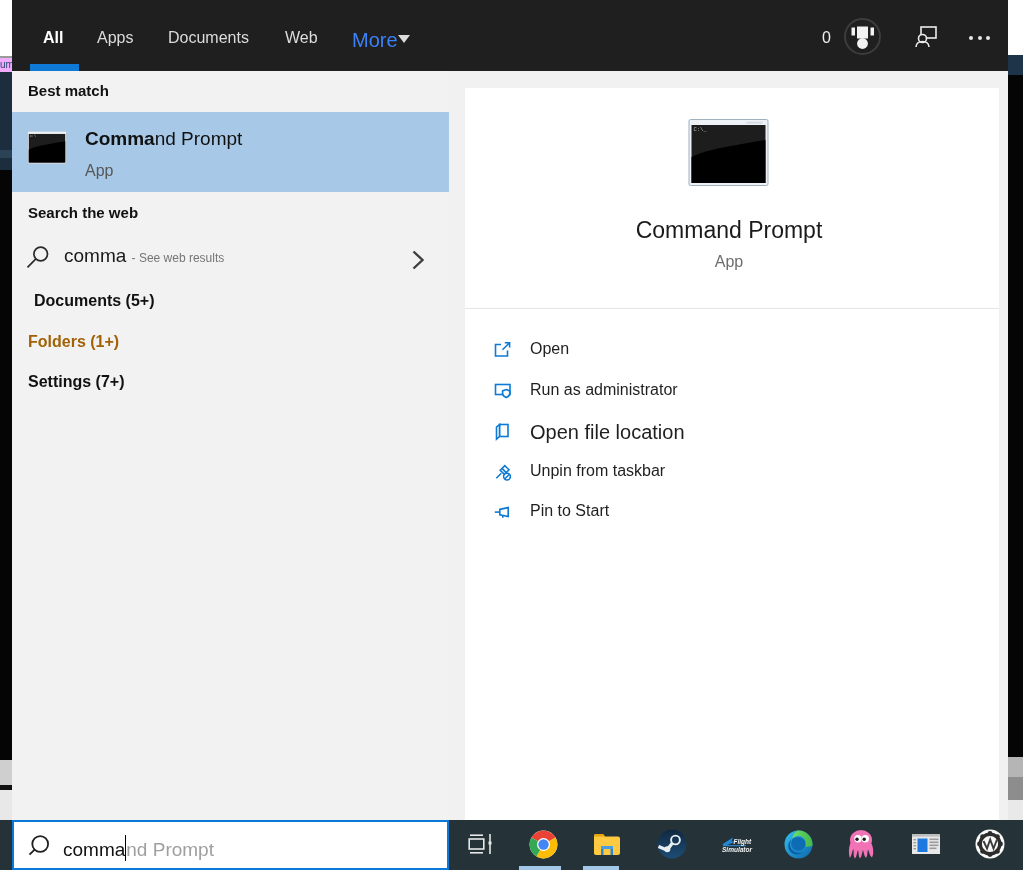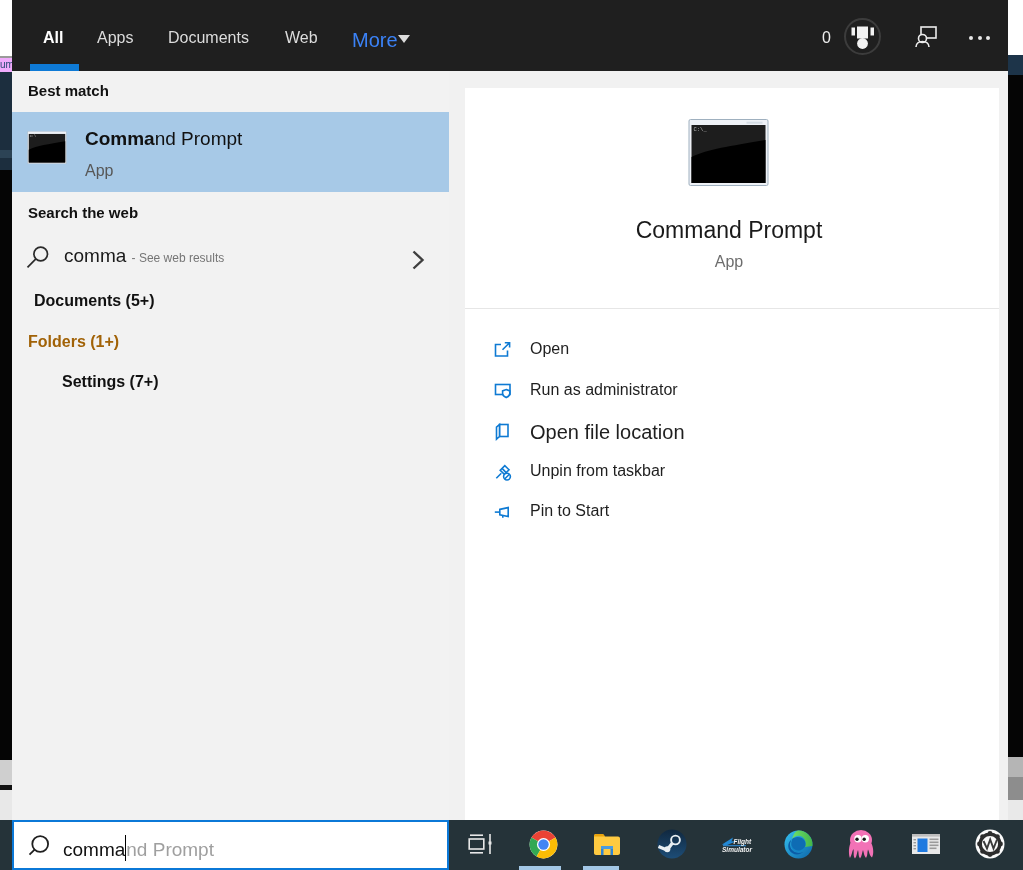--- a/index.html
+++ b/index.html
@@ -81,21 +81,21 @@
         <circle cx="14.7" cy="9" r="6.8" fill="none" stroke="#2a2a2a" stroke-width="1.7"></circle>
         <path d="M9.9 13.9 L1.5 22.3" stroke="#2a2a2a" stroke-width="1.7"></path>
       </svg>
       <div class="abs" style="left:52px;top:1px;font-size:19px;color:#1a1a1a;">comma <span style="font-size:12px;color:#757575;">- See web results</span></div>
       <svg class="abs" style="left:398px;top:5px;" width="16" height="22" viewBox="0 0 16 22">
         <path d="M3.5 2.5 L12.5 11 L3.5 19.5" fill="none" stroke="#3f3f3f" stroke-width="2.4"></path>
       </svg>
     </div>
     <div class="abs" style="left:16px;top:221px;font-size:16px;font-weight:bold;color:#111;margin-left:6px;">Documents (5+)</div>
     <div class="abs" style="left:16px;top:262px;font-size:16px;font-weight:bold;color:#a16207;">Folders (1+)</div>
-    <div class="abs" style="left:16px;top:302px;font-size:16px;font-weight:bold;color:#111;margin-left:34px;">Settings (7+)</div>
+    <div class="abs" style="left:16px;top:302px;font-size:16px;font-weight:bold;color:#111;">Settings (7+)</div>
   </div>
 
   <div class="abs" style="left:437px;top:71px;width:559px;height:749px;background:#f1f1f1;">
     <div class="abs" style="left:16px;top:17px;width:534px;height:732px;background:#fff;"></div>
     <svg class="abs" style="left:239px;top:48px;" width="81" height="67" viewBox="0 0 80 67">
       <rect x="0.5" y="0.5" width="79" height="66" fill="#eef1f6" stroke="#9fb0bf" stroke-width="1" rx="1.5"></rect>
       <rect x="3" y="6" width="74" height="58" fill="#1d1d1d"></rect>
       <path d="M3 38 C 20 30, 42 27, 77 21 L77 64 L3 64 Z" fill="#000"></path>
       <text x="5" y="12" fill="#bdbdbd" font-size="5.5" font-family="Liberation Mono">C:\_</text>
       <rect x="58" y="2.7" width="16" height="2" fill="#d4dce4"></rect>

